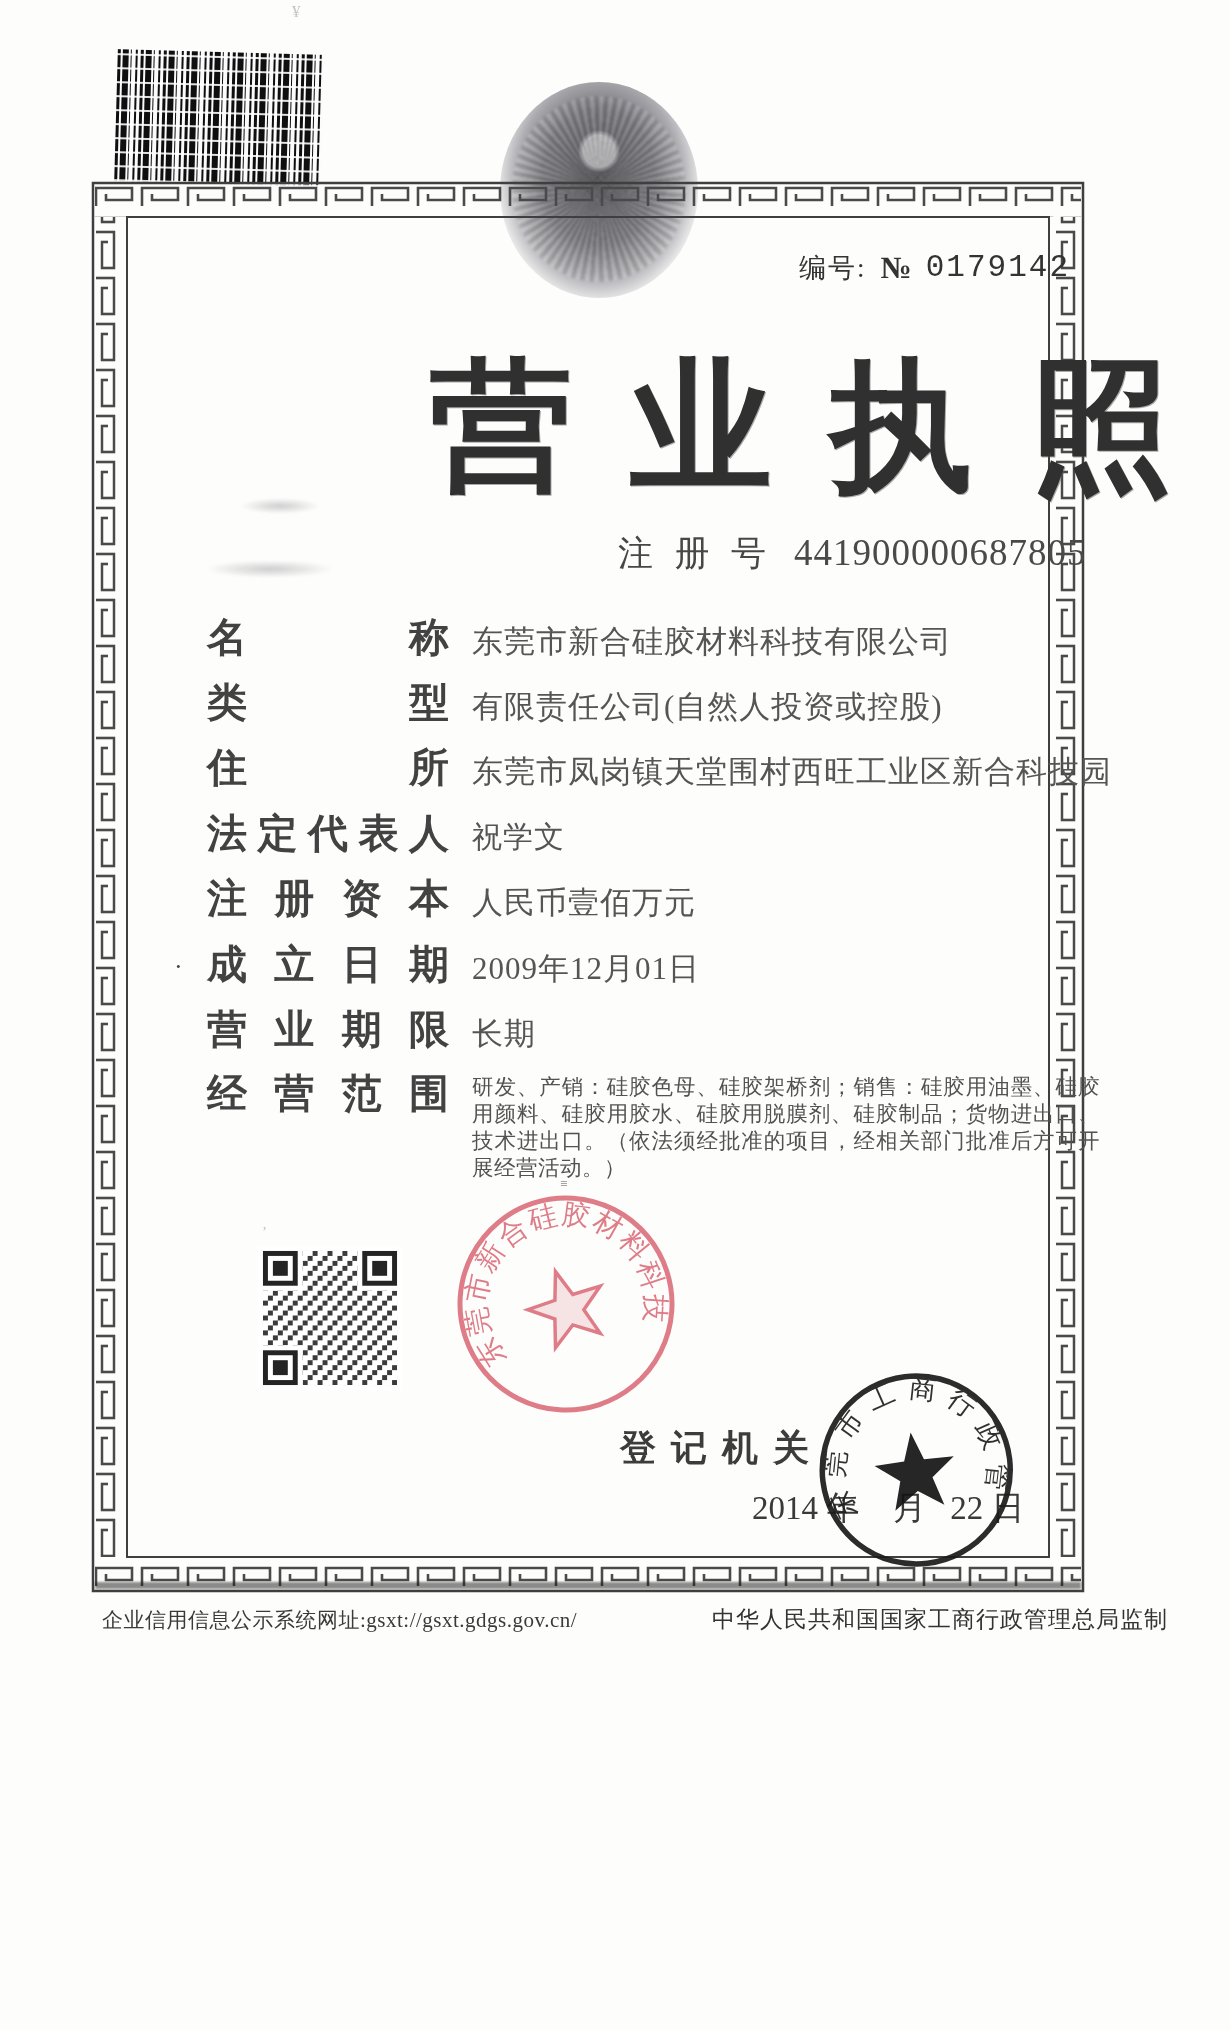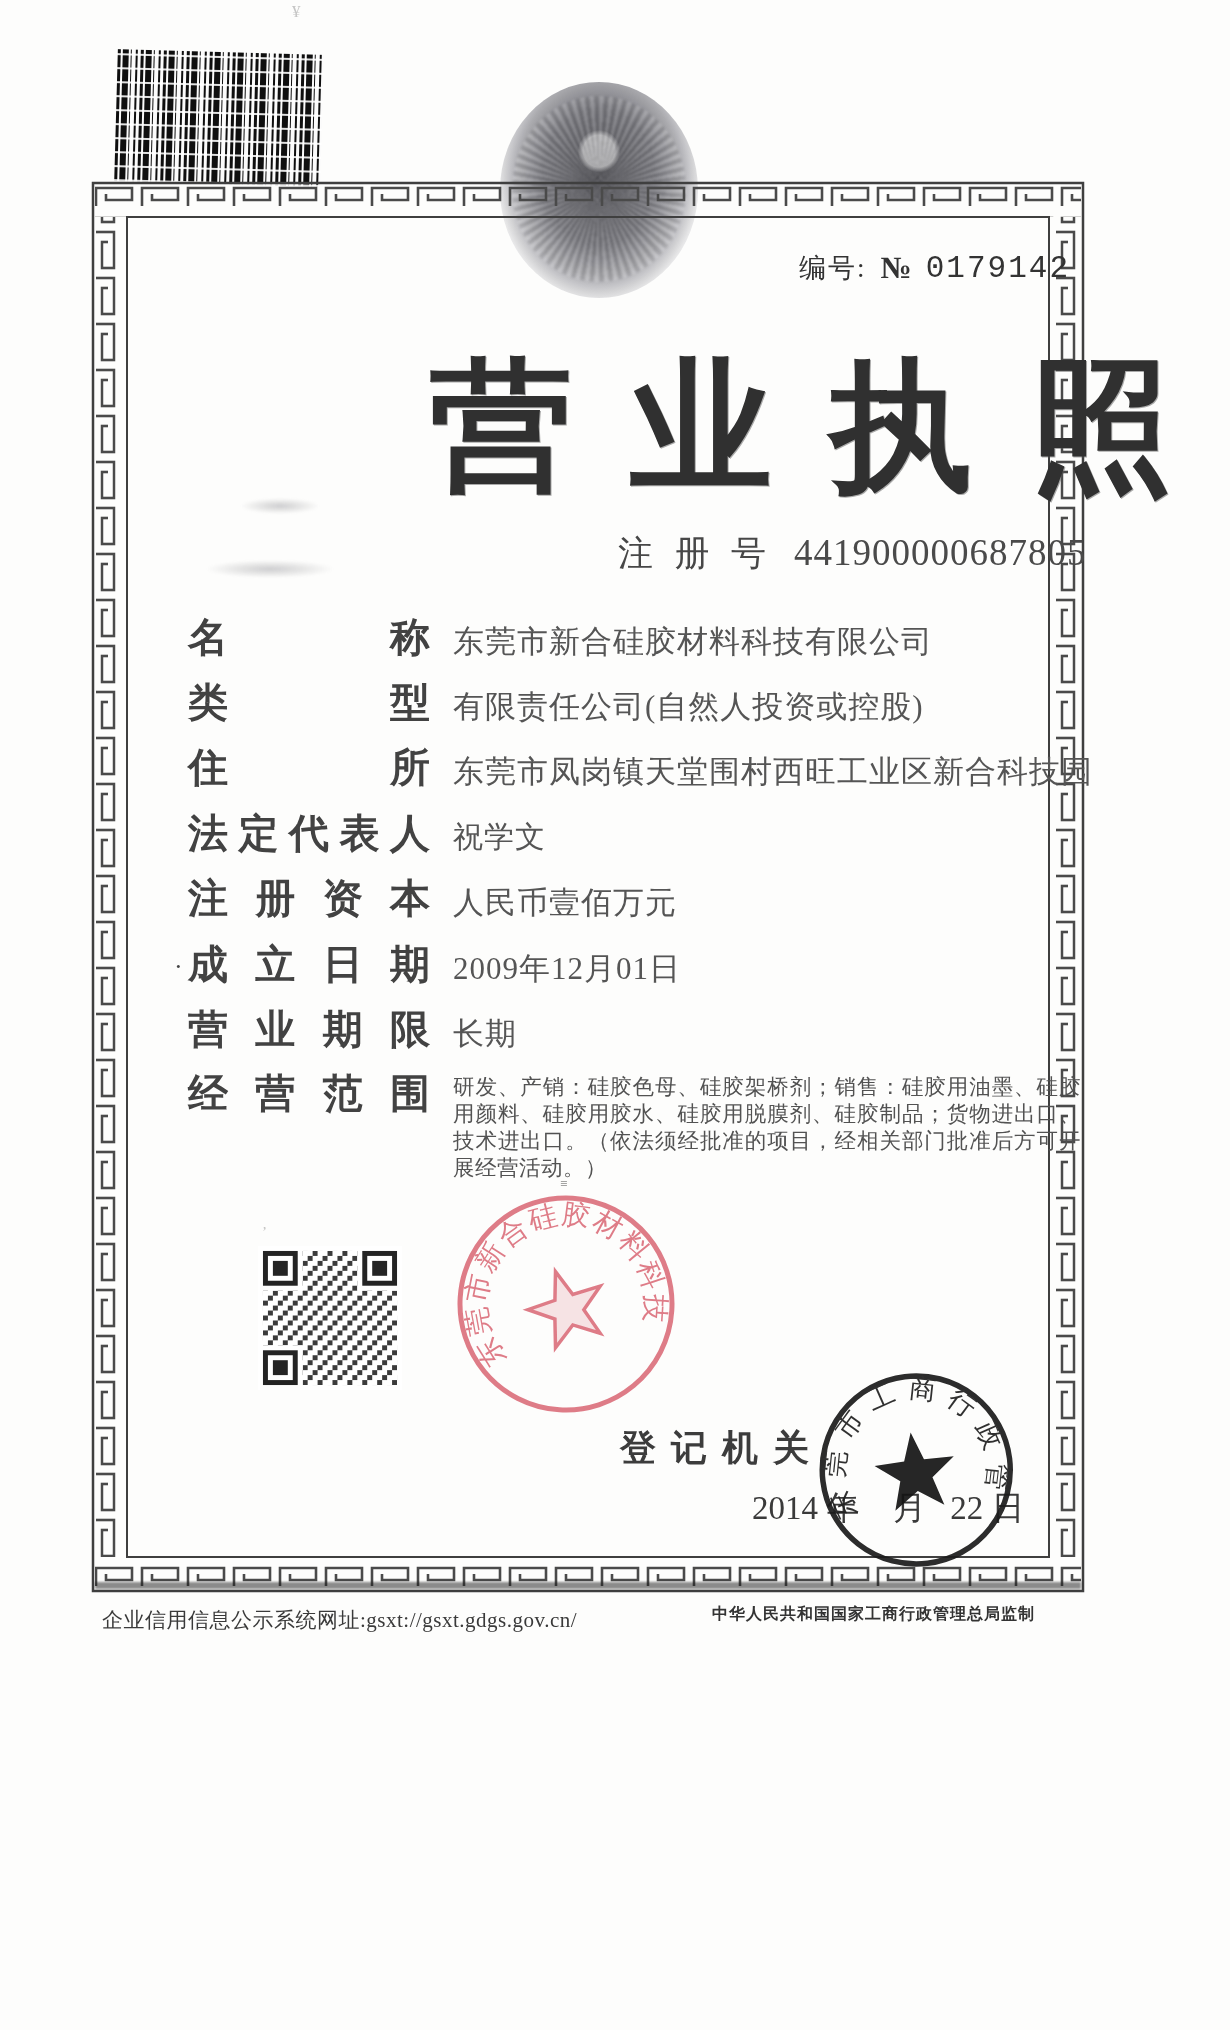--- a/index.html
+++ b/index.html
@@ -20,53 +20,53 @@
     background:
       radial-gradient(circle at 50% 32%, rgba(245,245,245,.55) 0 9%, rgba(245,245,245,0) 12%),
       radial-gradient(ellipse at 50% 44%, rgba(60,60,66,.92), rgba(95,95,102,.85) 40%,
         rgba(135,135,142,.7) 58%, rgba(190,190,195,.35) 72%, rgba(230,230,230,0) 80%);
     filter:blur(.6px);}
   .emblem-texture{left:512px;top:96px;width:174px;height:186px;border-radius:50%;
     background:repeating-conic-gradient(rgba(255,255,255,.16) 0 3deg, rgba(40,40,45,.12) 3deg 6deg);
     filter:blur(1px);}
 
   
-  .serial{top:250px;right:160px;display:flex;align-items:center;gap:14px;color:#333;}
+  .serial{top:250px;right:160px;display:flex;align-items:flex-start;gap:14px;color:#333;}
   .serial .lab{font-size:27px;letter-spacing:2px;}
   .serial .no{font-size:31px;font-weight:bold;}
   .serial .digits{font-size:31px;letter-spacing:2px;font-family:Liberation Mono, monospace;}
 
   
   .title{top:332px;left:0;width:100%;text-align:right;font-size:142px;font-weight:bold;
     letter-spacing:58px;margin-left:0;padding-left:40px;box-sizing:border-box;color:#343434;
     text-shadow:1px 1px 0 rgba(90,90,90,.5); filter:contrast(1.05);}
 
   
   .regno{top:530px;left:618px;display:flex;align-items:baseline;}
   .regno .lab{font-size:35px;font-weight:normal;width:148px;display:inline-block;
     text-align:justify;text-align-last:justify;color:#474747;}
   .regno .val{font-size:37px;margin-left:28px;color:#4a4a4a;letter-spacing:1px;}
 
   
-  .row{left:188px;width:880px;height:54px;}
+  .row{left:207px;width:880px;height:54px;}
   .flabel{position:absolute;left:0;top:0;width:242px;font-size:40px;font-weight:bold;
     color:#424242;text-align:justify;text-align-last:justify;line-height:52px;}
   .fvalue{position:absolute;left:265px;top:9px;font-size:31px;color:#555;white-space:nowrap;
     letter-spacing:1px;}
   .fvalue.small{font-size:21.5px;white-space:normal;width:628px;line-height:27px;top:6px;
     letter-spacing:0.5px;color:#525252;text-align:justify;}
 
   
   .registrar{top:1424px;left:620px;font-size:36px;font-weight:bold;letter-spacing:15px;color:#3c3c3c;}
   .dateline{top:1486px;left:752px;font-size:33px;color:#3a3a3a;display:flex;align-items:baseline;z-index:3;}
   .dateline .m{margin-left:34px;} .dateline .d{margin-left:24px;}
 
   
   .footer-left{top:1606px;left:102px;font-size:21px;color:#3a3a3a;letter-spacing:.5px;}
-  .footer-right{top:1604px;left:712px;font-size:16px;color:#333;letter-spacing:1px;font-weight:bold;}
+  .footer-right{top:1604px;left:712px;font-size:23px;color:#333;letter-spacing:1px;}
 
   
   .qr{left:258px;top:1246px;}
   .red-stamp{left:446px;top:1184px;transform:rotate(-18deg);opacity:.82;z-index:5;}
   .black-stamp{left:810px;top:1362px;transform:rotate(-7deg);opacity:.92;z-index:6;}
 
   
   .art{color:#9a9a9a;}
   .smudge{background:radial-gradient(ellipse, rgba(120,120,125,.35), rgba(120,120,125,0) 70%);
     filter:blur(1px);}

